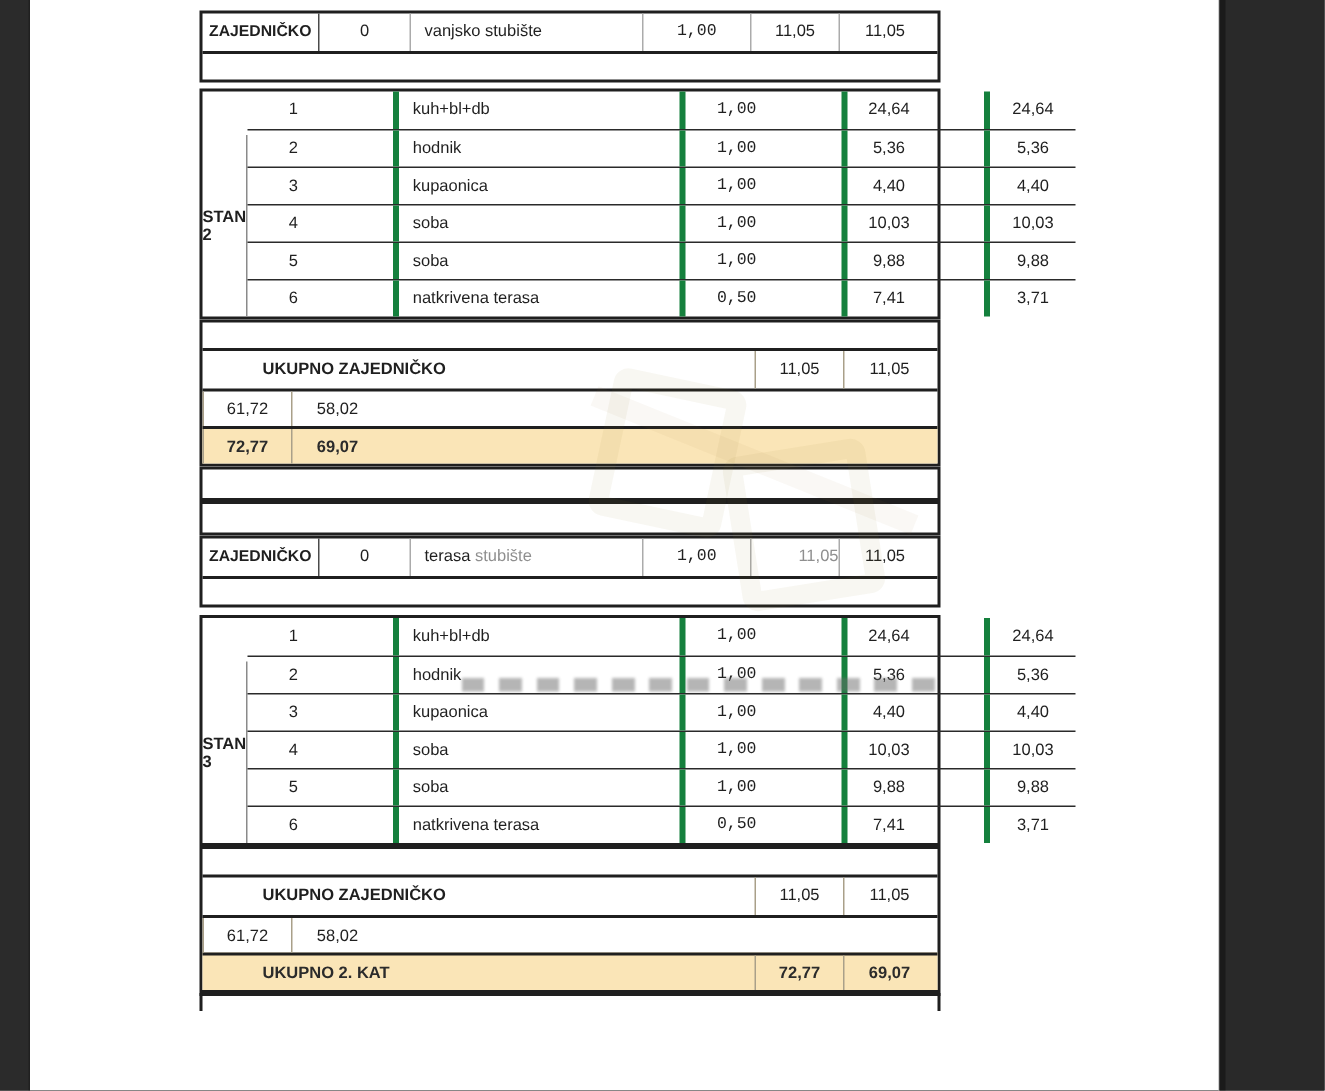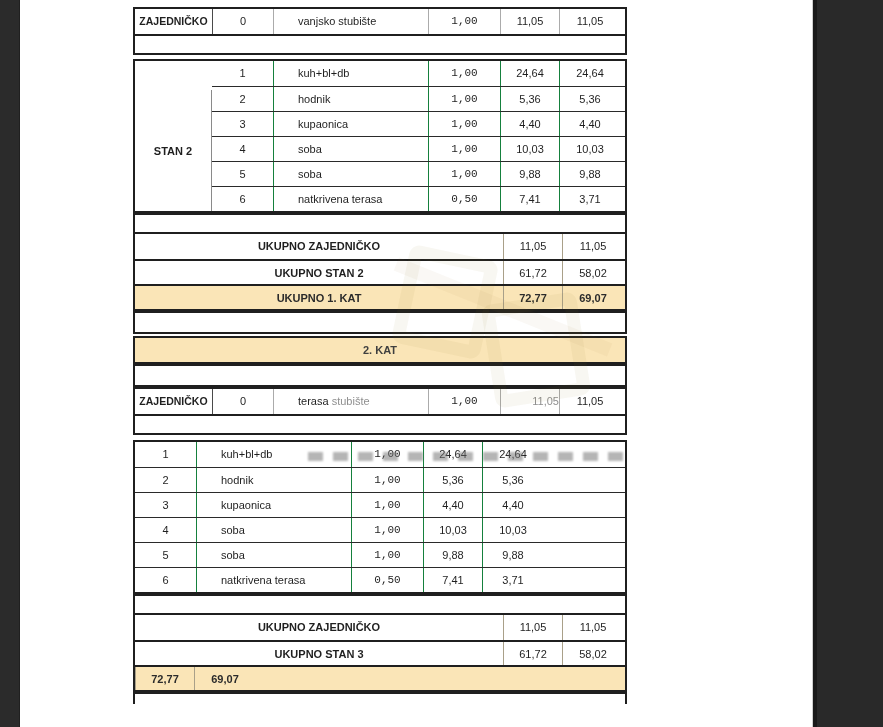--- a/index.html
+++ b/index.html
@@ -16,42 +16,42 @@
 
   #sheet { position:absolute; left:113px; top:7px; width:494px; }
 
   .tblock { border:2px solid #1f1f1f; background:#fff; position:relative; z-index:2; }
   .row { display:flex; height:25px; line-height:25px; font-size:11px; color:#1f1f1f; }
   .spacer { height:19px; }
   .cell { text-align:center; overflow:hidden; white-space:nowrap; }
   .cell + .cell { border-left:1px solid #ababab; }
   .c1 { width:77px; font-weight:bold; font-size:10.5px; }
   .c2 { width:61px; }
-  .c3 { width:155px; text-align:left; padding-left:24px; }
+  .c3 { width:155px; text-align:left; padding-left:9px; }
   .c4 { width:72px;font-family:Liberation Mono, monospace; }
   .c5 { width:59px; }
   .c6 { width:61px; }
   .zrow .c2 { border-left:1px solid #4a4a4a; }
 
   .z-sep { border-top:2px solid #1f1f1f; }
 
   .stan { display:flex; }
   .stan-label { width:77px; border-right:1px solid #8a8a8a; display:flex;
                 align-items:center; justify-content:center;
                 font-weight:bold; font-size:11px; color:#1f1f1f;margin-top:29px; }
   .stan-rows { flex:1; }
   .trow { display:flex; height:25px; line-height:25px; font-size:11px; color:#1f1f1f; }
   .trow + .trow { border-top:1px solid #2a2a2a; }
   .trow .c2 { width:61px; }
-  .trow .cell + .cell { border-left:1px solid #15803d; }
+  .trow .cell + .cell { border-left:4px solid #15803d;margin-left:36px; }
 
   .tot-spacer { height:19px; border-bottom:2px solid #1f1f1f; }
   .totrow { display:flex; height:25px; line-height:25px; font-size:11px; color:#1f1f1f; }
   .totrow + .totrow { border-top:2px solid #1f1f1f; }
-  .tlabel { width:368px; text-align:center; font-weight:bold; }
+  .tlabel { width:368px; text-align:left; font-weight:bold;padding-left:40px; }
   .totrow .c5, .totrow .c6 { border-left:1px solid #a9a089; }
   .hl { background:#fae5b7; }
   .hl .cell, .hl .tlabel { font-weight:bold; color:#2b2b2b; }
 
   .kat-header { height:24px; line-height:24px; text-align:center;
                 font-weight:bold; font-size:11px; color:#3f3f3f; background:#fae5b7; }
 
   .m4 { margin-top:4px; } .m2 { margin-top:2px; } .m5 { margin-top:5px; }
 
   .faded { color:#8f8f8f;text-align:right; }
@@ -148,56 +148,52 @@
       </div>
 
       <div class="tblock">
         <div class="tot-spacer"></div>
         <div class="totrow">
           <div class="cell tlabel">UKUPNO ZAJEDNIČKO</div>
           <div class="cell c5">11,05</div>
           <div class="cell c6">11,05</div>
         </div>
         <div class="totrow">
-          <div class="cell tlabel">UKUPNO STAN 2</div>
           <div class="cell c5">61,72</div>
           <div class="cell c6">58,02</div>
         </div>
         <div class="totrow hl">
-          <div class="cell tlabel">UKUPNO 1. KAT</div>
           <div class="cell c5">72,77</div>
           <div class="cell c6">69,07</div>
         </div>
       </div>
 
       <div class="tblock">
         <div class="spacer"></div>
       </div>
 
-      <div class="tblock m2">
-        <div class="kat-header">2. KAT</div>
-      </div>
 
       <div class="tblock">
         <div class="spacer"></div>
       </div>
 
       <div class="tblock">
         <div class="row zrow">
           <div class="cell c1">ZAJEDNIČKO</div>
           <div class="cell c2">0</div>
           <div class="cell c3"><span>terasa</span> <span class="faded">stubište</span></div>
           <div class="cell c4">1,00</div>
           <div class="cell c5 faded">11,05</div>
           <div class="cell c6">11,05</div>
         </div>
         <div class="spacer z-sep"></div>
       </div>
 
       <div class="tblock m5 stan">
+        <div class="stan-label">STAN 3</div>
         <div class="stan-rows">
           <div class="trow">
             <div class="cell c2">1</div>
             <div class="cell c3">kuh+bl+db</div>
             <div class="cell c4">1,00</div>
             <div class="cell c5">24,64</div>
             <div class="cell c6">24,64</div>
           </div>
           <div class="trow">
             <div class="cell c2">2</div>
@@ -238,25 +234,25 @@
       </div>
 
       <div class="tblock">
         <div class="tot-spacer"></div>
         <div class="totrow">
           <div class="cell tlabel">UKUPNO ZAJEDNIČKO</div>
           <div class="cell c5">11,05</div>
           <div class="cell c6">11,05</div>
         </div>
         <div class="totrow">
-          <div class="cell tlabel">UKUPNO STAN 3</div>
           <div class="cell c5">61,72</div>
           <div class="cell c6">58,02</div>
         </div>
         <div class="totrow hl">
+          <div class="cell tlabel">UKUPNO 2. KAT</div>
           <div class="cell c5">72,77</div>
           <div class="cell c6">69,07</div>
         </div>
       </div>
 
       <div class="tail"></div>
 
     </div>
   </div>
 

